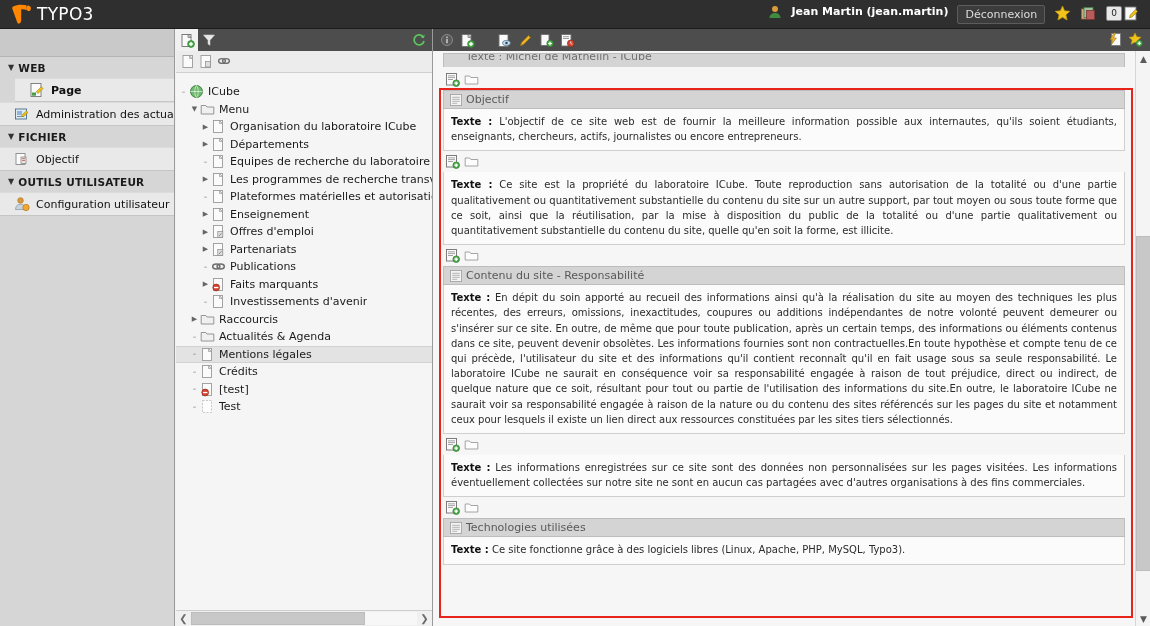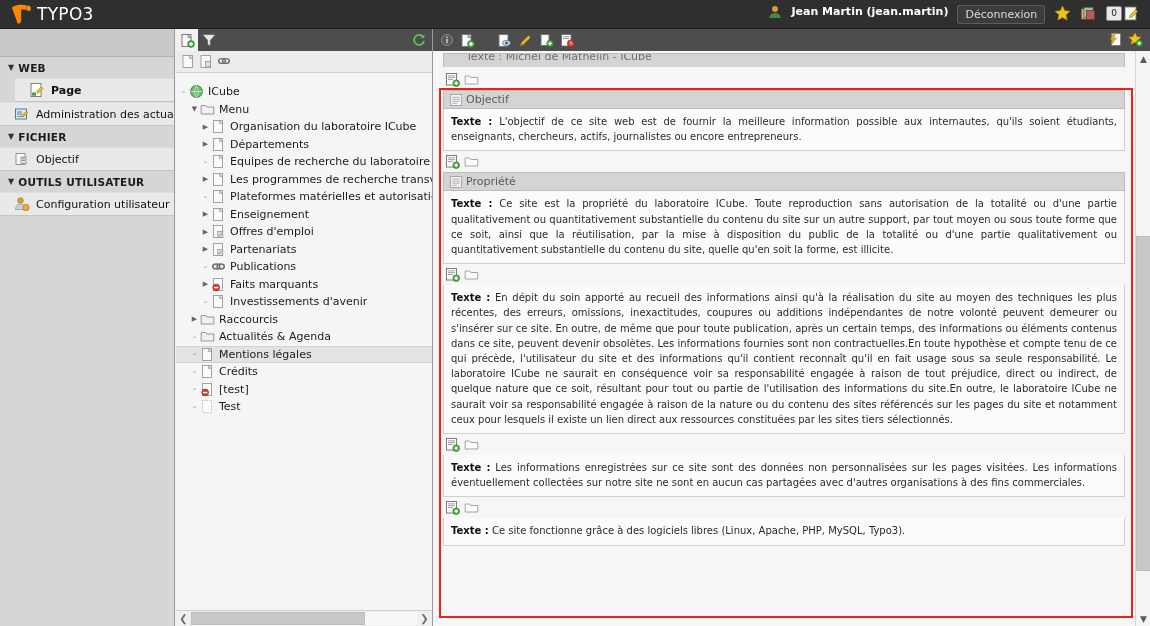--- a/index.html
+++ b/index.html
@@ -599,78 +599,88 @@
                   <rect x="3" y="5.2" width="7" height=".9" fill="#9a9a9a"></rect>
                   <rect x="3" y="7" width="5" height=".9" fill="#9a9a9a"></rect>
                   <circle cx="11.2" cy="11.2" r="3.3" fill="#4eab4e" stroke="#2e7b2e" stroke-width=".7"></circle>
                   <path d="M11.2 9.4 V13 M9.4 11.2 H13" stroke="#fff" stroke-width="1.3"></path>
                 </svg></span>
               <span class="act-ico"><svg width="15" height="15" viewBox="0 0 15 15">
                   <path d="M1.2 4 H5.6 L6.8 5.5 H13.8 V12 H1.2 Z" fill="#fdfdfd" stroke="#9a9a9a" stroke-width=".9"></path>
                 </svg></span>
             </div>
             <div class="celem">
+              <div class="celem-body"><b>Texte :</b> <span>Ce site est la propriété du laboratoire ICube. Toute reproduction sans autorisation de la totalité ou d'une partie qualitativement ou quantitativement substantielle du contenu du site sur un autre support, par tout moyen ou sous toute forme que ce soit, ainsi que la réutilisation, par la mise à disposition du public de la totalité ou d'une partie qualitativement ou quantitativement substantielle du contenu du site, quelle qu'en soit la forme, est illicite.</span></div>
+            </div>
+            <div class="elem-actions">
+              <span class="act-ico"><svg width="15" height="15" viewBox="0 0 15 15">
+                  <rect x="1.5" y="1.5" width="10" height="11.5" fill="#fbfbfb" stroke="#6f6f6f" stroke-width=".9"></rect>
+                  <rect x="3" y="3.4" width="7" height=".9" fill="#9a9a9a"></rect>
+                  <rect x="3" y="5.2" width="7" height=".9" fill="#9a9a9a"></rect>
+                  <rect x="3" y="7" width="5" height=".9" fill="#9a9a9a"></rect>
+                  <circle cx="11.2" cy="11.2" r="3.3" fill="#4eab4e" stroke="#2e7b2e" stroke-width=".7"></circle>
+                  <path d="M11.2 9.4 V13 M9.4 11.2 H13" stroke="#fff" stroke-width="1.3"></path>
+                </svg></span>
+              <span class="act-ico"><svg width="15" height="15" viewBox="0 0 15 15">
+                  <path d="M1.2 4 H5.6 L6.8 5.5 H13.8 V12 H1.2 Z" fill="#fdfdfd" stroke="#9a9a9a" stroke-width=".9"></path>
+                </svg></span>
+            </div>
+            <div class="celem">
               <div class="celem-head">
                 <span style="width:14px;height:14px"><svg width="14" height="14" viewBox="0 0 14 14">
                     <rect x="1.5" y="1.5" width="11" height="11" fill="#f4f4f4" stroke="#a5a5a5" stroke-width=".9"></rect>
                     <rect x="3.2" y="3.8" width="7.6" height="1" fill="#b5b5b5"></rect>
                     <rect x="3.2" y="5.8" width="7.6" height="1" fill="#b5b5b5"></rect>
                     <rect x="3.2" y="7.8" width="7.6" height="1" fill="#b5b5b5"></rect>
                     <rect x="3.2" y="9.8" width="5" height="1" fill="#b5b5b5"></rect>
                   </svg></span>
-                <span>Propriété</span>
+                <span>Contenu du site - Responsabilité</span>
               </div>
-              <div class="celem-body"><b>Texte :</b> <span>Ce site est la propriété du laboratoire ICube. Toute reproduction sans autorisation de la totalité ou d'une partie qualitativement ou quantitativement substantielle du contenu du site sur un autre support, par tout moyen ou sous toute forme que ce soit, ainsi que la réutilisation, par la mise à disposition du public de la totalité ou d'une partie qualitativement ou quantitativement substantielle du contenu du site, quelle qu'en soit la forme, est illicite.</span></div>
+              <div class="celem-body"><b>Texte :</b> <span>En dépit du soin apporté au recueil des informations ainsi qu'à la réalisation du site au moyen des techniques les plus récentes, des erreurs, omissions, inexactitudes, coupures ou additions indépendantes de notre volonté peuvent demeurer ou s'insérer sur ce site. En outre, de même que pour toute publication, après un certain temps, des informations ou éléments contenus dans ce site, peuvent devenir obsolètes. Les informations fournies sont non contractuelles.En toute hypothèse et compte tenu de ce qui précède, l'utilisateur du site et des informations qu'il contient reconnaît qu'il en fait usage sous sa seule responsabilité. Le laboratoire ICube ne saurait en conséquence voir sa responsabilité engagée à raison de tout préjudice, direct ou indirect, de quelque nature que ce soit, résultant pour tout ou partie de l'utilisation des informations du site.En outre, le laboratoire ICube ne saurait voir sa responsabilité engagée à raison de la nature ou du contenu des sites référencés sur les pages du site et notamment ceux pour lesquels il existe un lien direct aux ressources constituées par les sites tiers sélectionnés.</span></div>
             </div>
             <div class="elem-actions">
               <span class="act-ico"><svg width="15" height="15" viewBox="0 0 15 15">
                   <rect x="1.5" y="1.5" width="10" height="11.5" fill="#fbfbfb" stroke="#6f6f6f" stroke-width=".9"></rect>
                   <rect x="3" y="3.4" width="7" height=".9" fill="#9a9a9a"></rect>
                   <rect x="3" y="5.2" width="7" height=".9" fill="#9a9a9a"></rect>
                   <rect x="3" y="7" width="5" height=".9" fill="#9a9a9a"></rect>
                   <circle cx="11.2" cy="11.2" r="3.3" fill="#4eab4e" stroke="#2e7b2e" stroke-width=".7"></circle>
                   <path d="M11.2 9.4 V13 M9.4 11.2 H13" stroke="#fff" stroke-width="1.3"></path>
                 </svg></span>
               <span class="act-ico"><svg width="15" height="15" viewBox="0 0 15 15">
                   <path d="M1.2 4 H5.6 L6.8 5.5 H13.8 V12 H1.2 Z" fill="#fdfdfd" stroke="#9a9a9a" stroke-width=".9"></path>
                 </svg></span>
             </div>
             <div class="celem">
-              <div class="celem-body"><b>Texte :</b> <span>En dépit du soin apporté au recueil des informations ainsi qu'à la réalisation du site au moyen des techniques les plus récentes, des erreurs, omissions, inexactitudes, coupures ou additions indépendantes de notre volonté peuvent demeurer ou s'insérer sur ce site. En outre, de même que pour toute publication, après un certain temps, des informations ou éléments contenus dans ce site, peuvent devenir obsolètes. Les informations fournies sont non contractuelles.En toute hypothèse et compte tenu de ce qui précède, l'utilisateur du site et des informations qu'il contient reconnaît qu'il en fait usage sous sa seule responsabilité. Le laboratoire ICube ne saurait en conséquence voir sa responsabilité engagée à raison de tout préjudice, direct ou indirect, de quelque nature que ce soit, résultant pour tout ou partie de l'utilisation des informations du site.En outre, le laboratoire ICube ne saurait voir sa responsabilité engagée à raison de la nature ou du contenu des sites référencés sur les pages du site et notamment ceux pour lesquels il existe un lien direct aux ressources constituées par les sites tiers sélectionnés.</span></div>
+              <div class="celem-body"><b>Texte :</b> <span>Les informations enregistrées sur ce site sont des données non personnalisées sur les pages visitées. Les informations éventuellement collectées sur notre site ne sont en aucun cas partagées avec d'autres organisations à des fins commerciales.</span></div>
             </div>
             <div class="elem-actions">
               <span class="act-ico"><svg width="15" height="15" viewBox="0 0 15 15">
                   <rect x="1.5" y="1.5" width="10" height="11.5" fill="#fbfbfb" stroke="#6f6f6f" stroke-width=".9"></rect>
                   <rect x="3" y="3.4" width="7" height=".9" fill="#9a9a9a"></rect>
                   <rect x="3" y="5.2" width="7" height=".9" fill="#9a9a9a"></rect>
                   <rect x="3" y="7" width="5" height=".9" fill="#9a9a9a"></rect>
                   <circle cx="11.2" cy="11.2" r="3.3" fill="#4eab4e" stroke="#2e7b2e" stroke-width=".7"></circle>
                   <path d="M11.2 9.4 V13 M9.4 11.2 H13" stroke="#fff" stroke-width="1.3"></path>
                 </svg></span>
               <span class="act-ico"><svg width="15" height="15" viewBox="0 0 15 15">
                   <path d="M1.2 4 H5.6 L6.8 5.5 H13.8 V12 H1.2 Z" fill="#fdfdfd" stroke="#9a9a9a" stroke-width=".9"></path>
                 </svg></span>
             </div>
             <div class="celem">
-              <div class="celem-body"><b>Texte :</b> <span>Les informations enregistrées sur ce site sont des données non personnalisées sur les pages visitées. Les informations éventuellement collectées sur notre site ne sont en aucun cas partagées avec d'autres organisations à des fins commerciales.</span></div>
-            </div>
-            <div class="elem-actions">
-              <span class="act-ico"><svg width="15" height="15" viewBox="0 0 15 15">
-                  <rect x="1.5" y="1.5" width="10" height="11.5" fill="#fbfbfb" stroke="#6f6f6f" stroke-width=".9"></rect>
-                  <rect x="3" y="3.4" width="7" height=".9" fill="#9a9a9a"></rect>
-                  <rect x="3" y="5.2" width="7" height=".9" fill="#9a9a9a"></rect>
-                  <rect x="3" y="7" width="5" height=".9" fill="#9a9a9a"></rect>
-                  <circle cx="11.2" cy="11.2" r="3.3" fill="#4eab4e" stroke="#2e7b2e" stroke-width=".7"></circle>
-                  <path d="M11.2 9.4 V13 M9.4 11.2 H13" stroke="#fff" stroke-width="1.3"></path>
-                </svg></span>
-              <span class="act-ico"><svg width="15" height="15" viewBox="0 0 15 15">
-                  <path d="M1.2 4 H5.6 L6.8 5.5 H13.8 V12 H1.2 Z" fill="#fdfdfd" stroke="#9a9a9a" stroke-width=".9"></path>
-                </svg></span>
-            </div>
-            <div class="celem">
+              <div class="celem-head">
+                <span style="width:14px;height:14px"><svg width="14" height="14" viewBox="0 0 14 14">
+                    <rect x="1.5" y="1.5" width="11" height="11" fill="#f4f4f4" stroke="#a5a5a5" stroke-width=".9"></rect>
+                    <rect x="3.2" y="3.8" width="7.6" height="1" fill="#b5b5b5"></rect>
+                    <rect x="3.2" y="5.8" width="7.6" height="1" fill="#b5b5b5"></rect>
+                    <rect x="3.2" y="7.8" width="7.6" height="1" fill="#b5b5b5"></rect>
+                    <rect x="3.2" y="9.8" width="5" height="1" fill="#b5b5b5"></rect>
+                  </svg></span>
+                <span>Technologies utilisées</span>
+              </div>
               <div class="celem-body"><b>Texte :</b> <span>Ce site fonctionne grâce à des logiciels libres (Linux, Apache, PHP, MySQL, Typo3).</span></div>
             </div>
           </div>
 
       </div>
     </div>
 
     <div class="content-vscroll">
       <span class="vs-arrow">▲</span>
       <span class="vs-thumb"></span>

